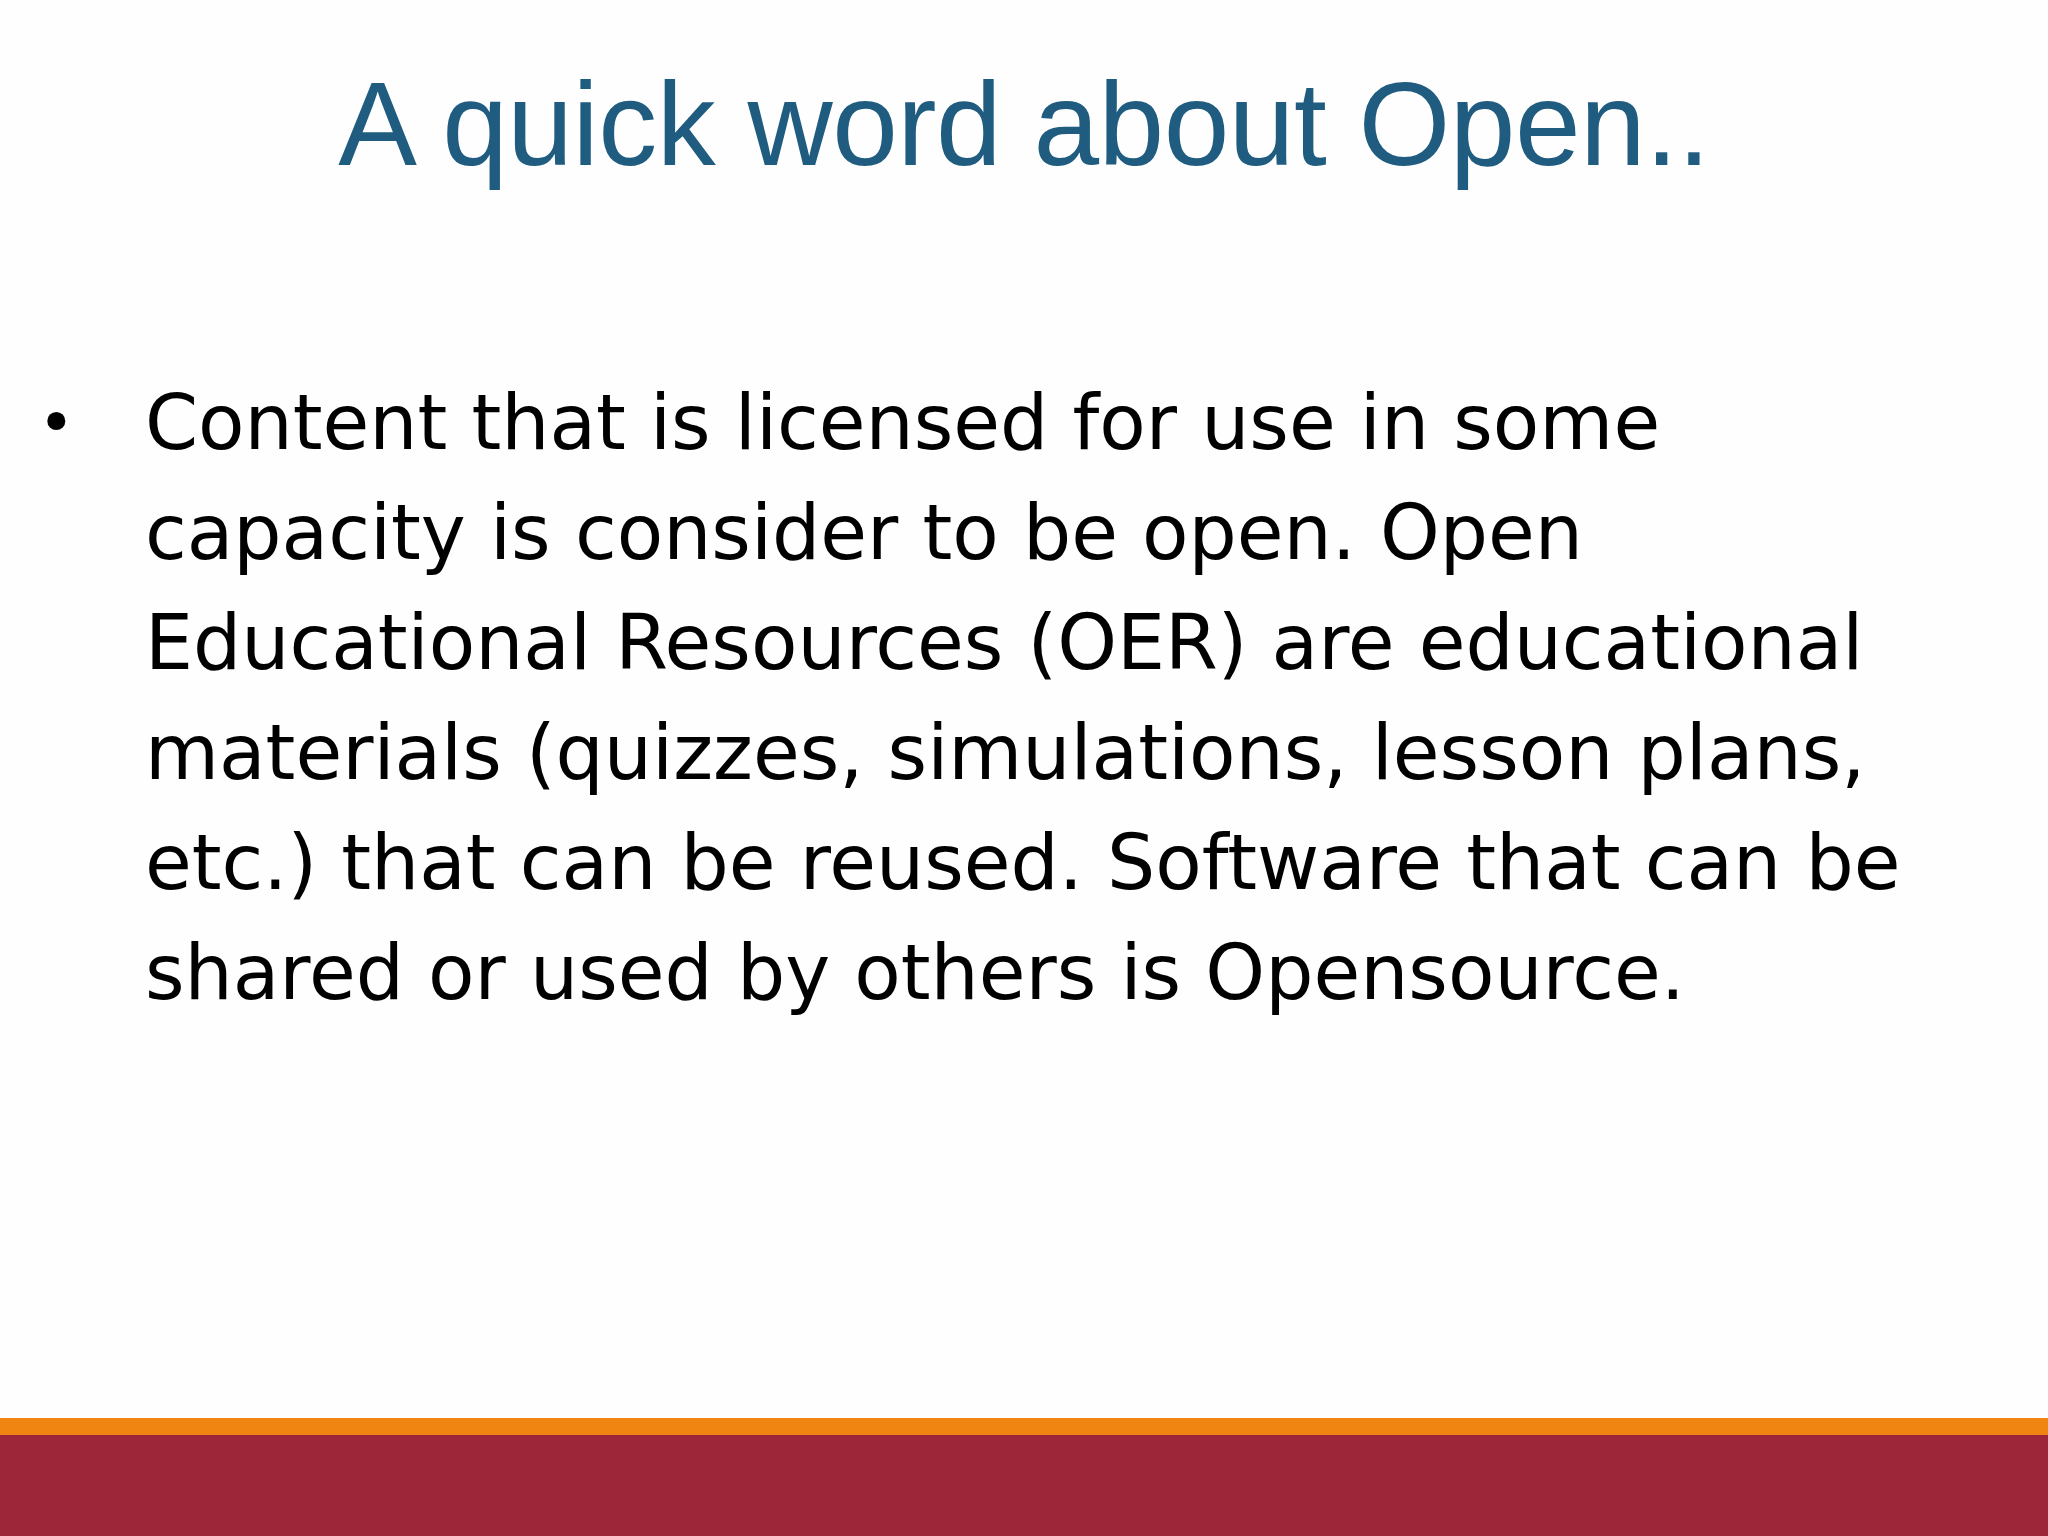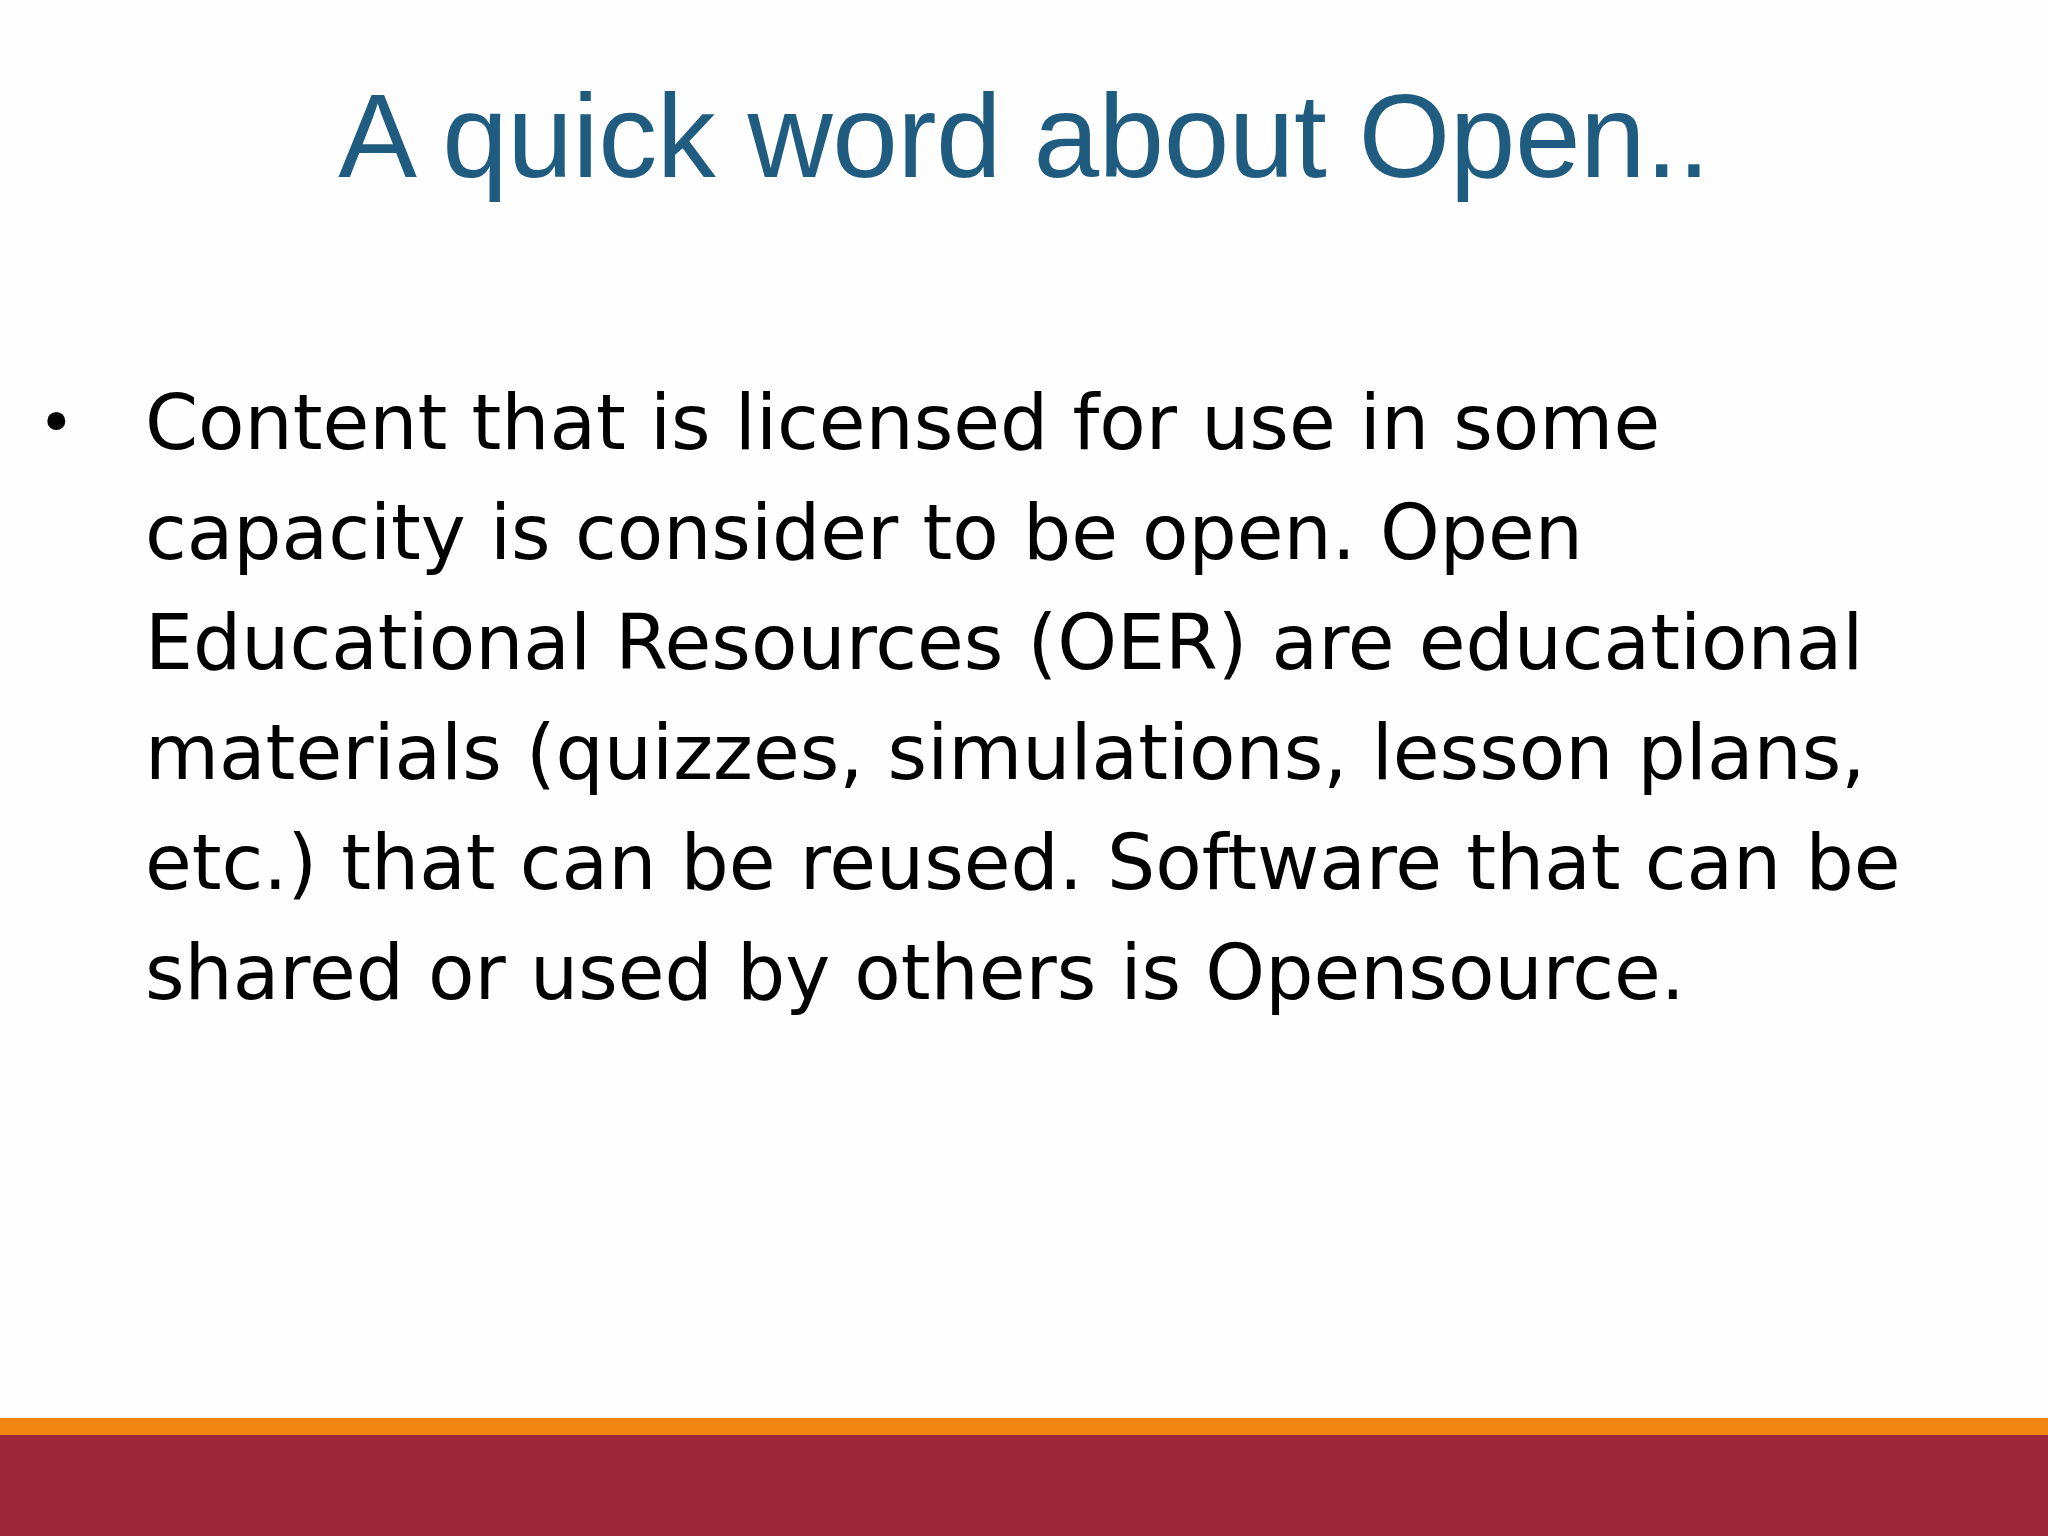--- a/index.html
+++ b/index.html
@@ -33,21 +33,21 @@
   }
   #slide-title {
     font-family: "Liberation Sans", sans-serif;
     font-size: 118px;
     line-height: 1.12;
     font-weight: 400;
     color: #1f5c7f;
     text-align: center;
     letter-spacing: -0.5px;
     white-space: nowrap;
-    margin: 12px;
+    margin: 0;
     padding: 0;
   }
 
   
   #body-block {
     position: absolute;
     left: 0;
     top: 368px;
     width: 2048px;
   }

